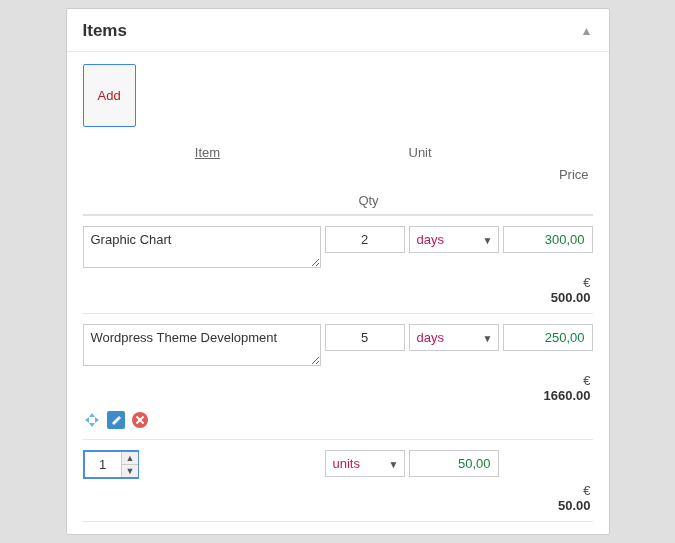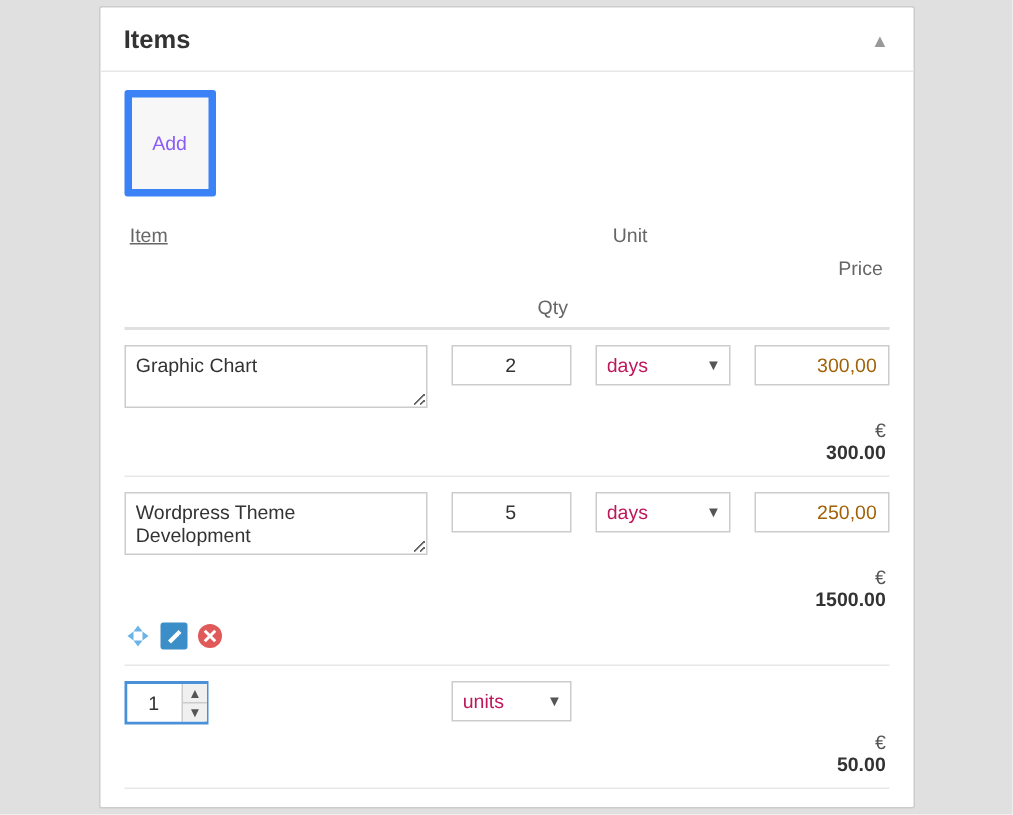--- a/index.html
+++ b/index.html
@@ -33,51 +33,51 @@
       color: #333;
     }
     .panel-collapse-icon {
       color: #999;
       font-size: 12px;
     }
     .panel-body {
       padding: 12px 16px;
     }
     .add-button {
-      border: 5px solid #3b82f6;
+      border: 1px solid #3b82f6;
       background: #f7f7f7;
       padding: 23px 14px;
       cursor: pointer;
       font-size: 13px;
-      color: #8b5cf6;
+      color: #b91c1c;
       border-radius: 2px;
       margin-bottom: 12px;
     }
     .table-header {
       display: grid;
       grid-template-columns: 1fr 80px 90px 90px;
       padding: 6px 4px;
       border-bottom: 2px solid #e0e0e0;
       color: #666;
       font-weight: normal;
       margin-bottom: 0;
     }
-    .th-item { text-align: left; text-decoration: underline; }
+    .th-item { text-align: center; text-decoration: underline; }
     .th-qty { text-align: center; margin-top: 48px; }
     .th-unit { }
     .th-price { text-align: right; margin-top: 22px; }
     .item-row {
       border-bottom: 1px solid #e8e8e8;
       padding: 10px 0 6px 0;
     }
     .item-row-top {
       display: grid;
       grid-template-columns: 1fr 80px 90px 90px;
       align-items: start;
-      gap: 16px;
+      gap: 4px;
     }
     .item-textarea {
       width: 100%;
       border: 1px solid #ccc;
       padding: 5px 7px;
       font-size: 13px;
       resize: both;
       min-height: 40px;
       color: #333;
       background: #fff;
@@ -120,21 +120,21 @@
       color: #555;
     }
     .price-input {
       width: 100%;
       border: 1px solid #ccc;
       padding: 5px 7px;
       font-size: 13px;
       text-align: right;
       background: #fff;
       outline: none;
-      color: #a16207;
+      color: #15803d;
     }
     .item-row-total {
       text-align: right;
       padding: 4px 0 2px 0;
       color: #333;
       font-size: 13px;
       font-weight: bold;
     }
     .item-row-actions {
       display: flex;
@@ -252,21 +252,21 @@
           </select>
           <span class="select-arrow">▼</span>
         </div>
         <div>
           <input type="text" class="price-input" value="300,00" style="">
         </div>
       </div>
       <div class="item-row-total">
         <div class="currency-total">
           <span class="currency-symbol">€</span>
-          <span>300.00</span>
+          <span>500.00</span>
         </div>
       </div>
     </div>
 
     
     <div class="item-row" id="row-2">
       <div class="item-row-top">
         <div>
           <textarea class="item-textarea" style="">Wordpress Theme Development</textarea>
         </div>
@@ -282,21 +282,21 @@
           </select>
           <span class="select-arrow">▼</span>
         </div>
         <div>
           <input type="text" class="price-input" value="250,00" style="">
         </div>
       </div>
       <div class="item-row-total">
         <div class="currency-total">
           <span class="currency-symbol">€</span>
-          <span>1500.00</span>
+          <span>1660.00</span>
         </div>
       </div>
       <div class="item-row-actions">
         <span class="action-icon icon-move" title="Move">
           <svg width="18" height="18" viewBox="0 0 18 18" fill="none">
             <polygon points="9,2 12,6 6,6" fill="#6ab4e8"></polygon>
             <polygon points="9,16 12,12 6,12" fill="#6ab4e8"></polygon>
             <polygon points="2,9 6,6 6,12" fill="#6ab4e8"></polygon>
             <polygon points="16,9 12,6 12,12" fill="#6ab4e8"></polygon>
           </svg>
@@ -332,20 +332,23 @@
         </div>
         <div class="unit-select-wrap">
           <select class="unit-select">
             <option>days</option>
             <option>hours</option>
             <option selected="">units</option>
             <option>weeks</option>
           </select>
           <span class="select-arrow">▼</span>
         </div>
+        <div>
+          <input type="text" class="price-input" value="50,00" style="">
+        </div>
       </div>
       <div class="item-row-total">
         <div class="currency-total">
           <span class="currency-symbol">€</span>
           <span>50.00</span>
         </div>
       </div>
     </div>
 
   </div>

